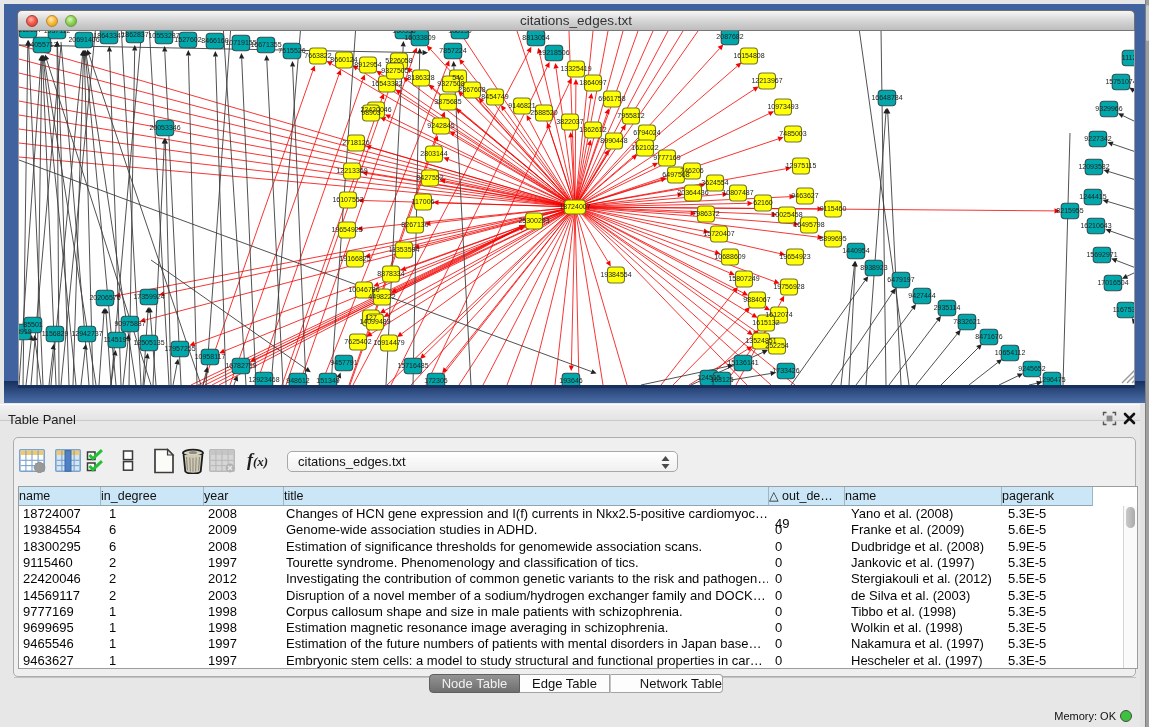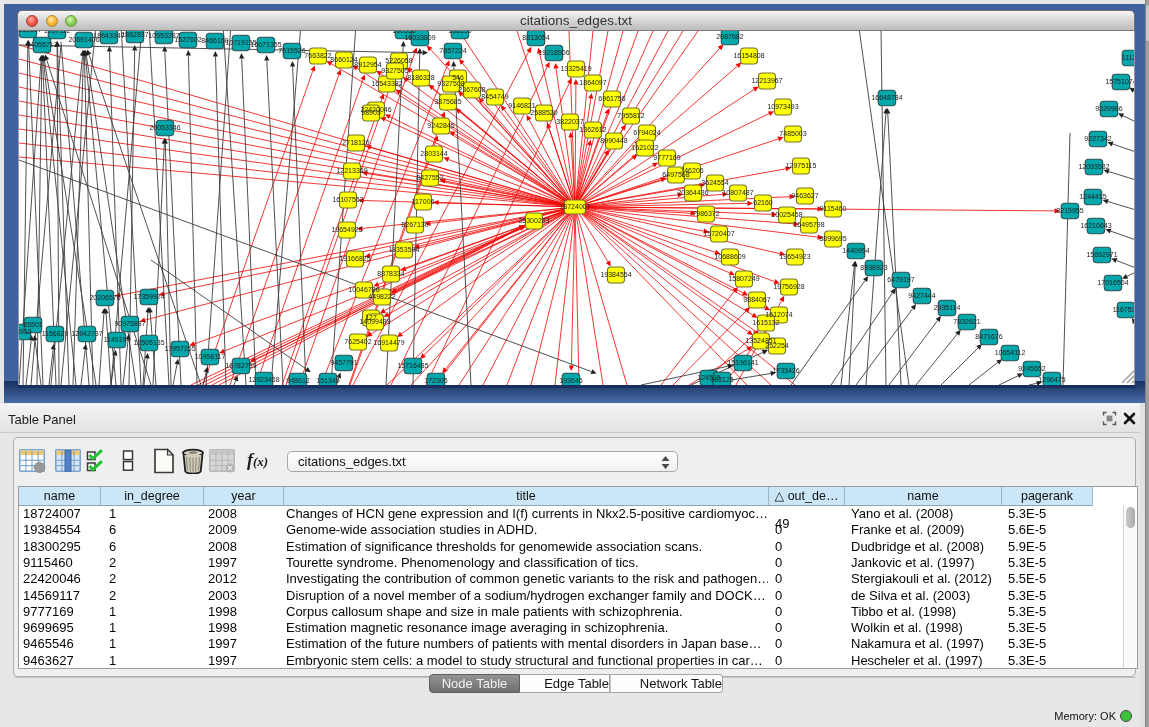--- a/index.html
+++ b/index.html
@@ -2,26 +2,26 @@
 <html><head><meta charset="utf-8"><style>
 * { margin:0; padding:0; box-sizing:border-box; }
 html,body { width:1149px; height:727px; font-family:"Liberation Sans",sans-serif; background:#e7e7e7; position:relative; overflow:hidden; }
 .desk { position:absolute; left:4px; top:4px; width:1142px; height:399px; background:#40629f; }
 .desk-bot { position:absolute; left:4px; top:381px; width:1142px; height:22px; background:linear-gradient(#17305e,#4a6da8); }
 .win-title { position:absolute; left:17px; top:10px; width:1118px; height:21px; border-radius:5px 5px 0 0; background:linear-gradient(#f7f7f7,#d9d9d9 45%,#bdbdbd); border:1px solid #6f6f6f; border-bottom:1px solid #777; }
 .win-title .tt { text-align:center; font-size:13.5px; font-weight:400; color:#333; line-height:20px; }
 .tl { position:absolute; top:15px; width:12px; height:12px; border-radius:50%; }
 .canvas { position:absolute; left:18px; top:31px; width:1117px; height:354px; background:#fff; overflow:hidden; border-left:1px solid #9a9a9a; border-right:1px solid #9a9a9a; }
 .canvas-shadow { position:absolute; left:18px; top:385px; width:1117px; height:3px; background:#17305e; }
-.tp-head { position:absolute; left:0; top:404px; width:1149px; height:29px; background:linear-gradient(#f2f2f2,#e3e3e3); border-top:1px solid #fcfcfc; border-bottom:1px solid #c9c9c9; }
+.tp-head { position:absolute; left:0; top:404px; width:1149px; height:17px; background:linear-gradient(#f2f2f2,#e3e3e3); border-top:1px solid #fcfcfc; border-bottom:1px solid #c9c9c9; }
 .tp-head span { position:absolute; left:8px; top:7px; font-size:13px; color:#1d1d1d; }
 .panel { position:absolute; left:13px; top:437px; width:1123px; height:240px; background:#efefef; border:1px solid #adadad; border-radius:5px; }
 .combo { position:absolute; left:287px; top:451px; width:391px; height:21px; background:linear-gradient(#ffffff,#f0f0f0); border:1px solid #a8a8a8; border-radius:5px; font-size:13px; color:#111; line-height:19px; padding-left:10px; }
 .tbl { position:absolute; left:18px; top:486px; width:1120px; height:183px; background:#fff; border:1px solid #9d9d9d; font-size:13px; }
-.thead { position:absolute; left:0; top:0; height:19px; background:#cbe6f6; border-right:1px solid #9fb6c4; border-bottom:1px solid #8fa5b3; text-align:center; font-size:12.5px; color:#111; line-height:18px; overflow:hidden; white-space:nowrap; }
+.thead { position:absolute; left:0; top:0; height:19px; background:#cbe6f6; border-right:1px solid #9fb6c4; border-bottom:1px solid #8fa5b3; text-align:left; font-size:12.5px; color:#111; line-height:18px; overflow:hidden; white-space:nowrap; }
 .cell { position:absolute; height:16.3px; line-height:16.3px; font-size:13px; color:#060606; white-space:nowrap; overflow:hidden; }
 .tabs { position:absolute; top:674px; height:19px; font-size:13px; line-height:18px; }
 .memo { position:absolute; top:710px; right:33px; font-size:11px; color:#111; }
 </style></head><body>
 <div class="desk"></div>
 <div class="desk-bot"></div>
 
 <div class="win-title">
     <div class="tt">citations_edges.txt</div>
   </div>
@@ -903,20 +903,20 @@
     <div class="cell" style="left:189px;top:165.7px;width:60px">1997</div>
     <div class="cell" style="left:267px;top:165.7px;width:482px">Embryonic stem cells: a model to study structural and functional properties in car…</div>
     <div class="cell" style="left:756px;top:165.7px;width:50px">0</div>
     <div class="cell" style="left:832px;top:165.7px;width:150px">Hescheler et al. (1997)</div>
     <div class="cell" style="left:989px;top:165.7px;width:80px">5.3E-5</div>
     <div style="position:absolute;left:1104px;top:19px;width:14px;height:162px;background:#fafafa;border-left:1px solid #d5d5d5">
       <div style="position:absolute;left:2px;top:1px;width:9px;height:21px;background:linear-gradient(90deg,#c9c9c9,#ababab);border-radius:5px"></div>
     </div>
   </div>
 <div class="tabs" style="left:429px;width:91px;background:linear-gradient(#949494,#6e6e6e);color:#f2f2f2;border:1px solid #5f5f5f;border-radius:4px 0 0 4px;text-align:center">Node Table</div>
-<div class="tabs" style="left:520px;width:90px;background:#fdfdfd;color:#111;border:1px solid #a3a3a3;border-left:none;text-align:right">Edge Table</div>
+<div class="tabs" style="left:520px;width:90px;background:#fdfdfd;color:#111;border:1px solid #a3a3a3;border-left:none;text-align:center">Edge Table</div>
 <div class="tabs" style="left:610px;width:113px;background:#fdfdfd;color:#111;border:1px solid #a3a3a3;border-left:1px solid #c4c4c4;border-radius:0 4px 4px 0;text-align:right">Network Table</div>
 <div style="position:absolute;left:14px;top:677px;width:415px;height:1px;background:#c2c2c2"></div>
 <div style="position:absolute;left:723px;top:677px;width:413px;height:1px;background:#c2c2c2"></div>
 <div class="memo">Memory: OK</div>
 <div style="position:absolute;right:17px;top:710px;width:12px;height:12px;border-radius:50%;background:#3cc23c;border:1px solid #4a4a4a"></div>
 <div style="position:absolute;left:1140px;top:404px;width:5px;height:323px;background:#e2e2e2"></div>
 <div style="position:absolute;left:1145px;top:0;width:4px;height:727px;background:#9e9e9e;border-left:1px solid #7f7f7f"></div>
 <div style="position:absolute;left:1146px;top:5px;width:3px;height:36px;background:#c9c9c9;border-radius:2px"></div>
 </body></html>

